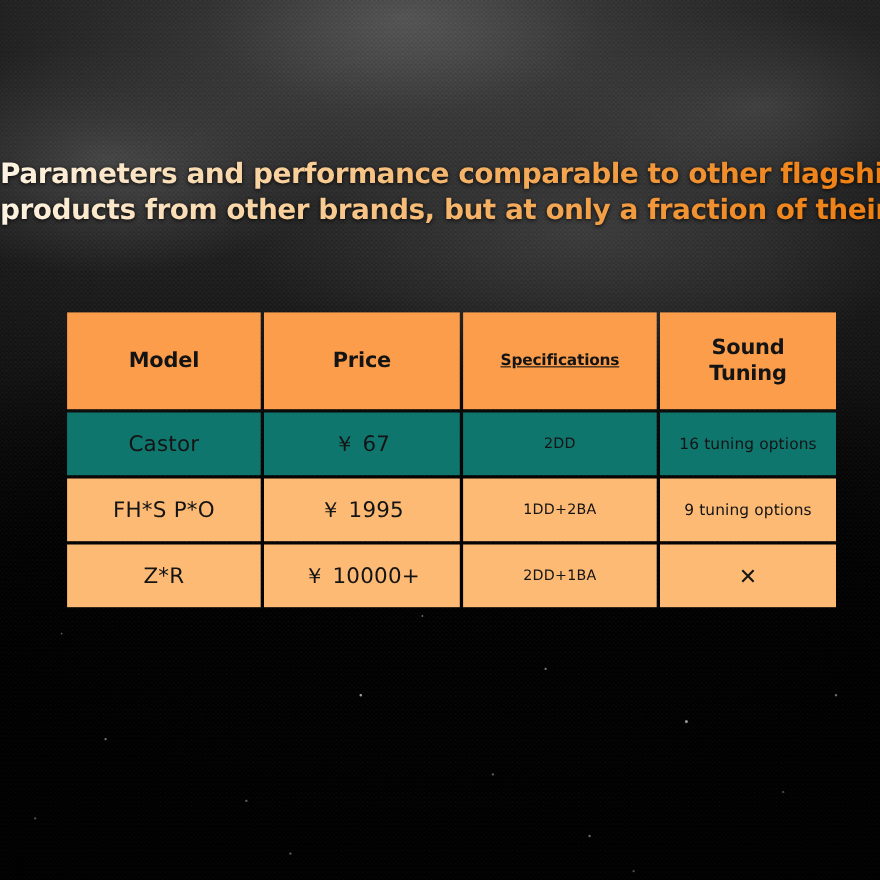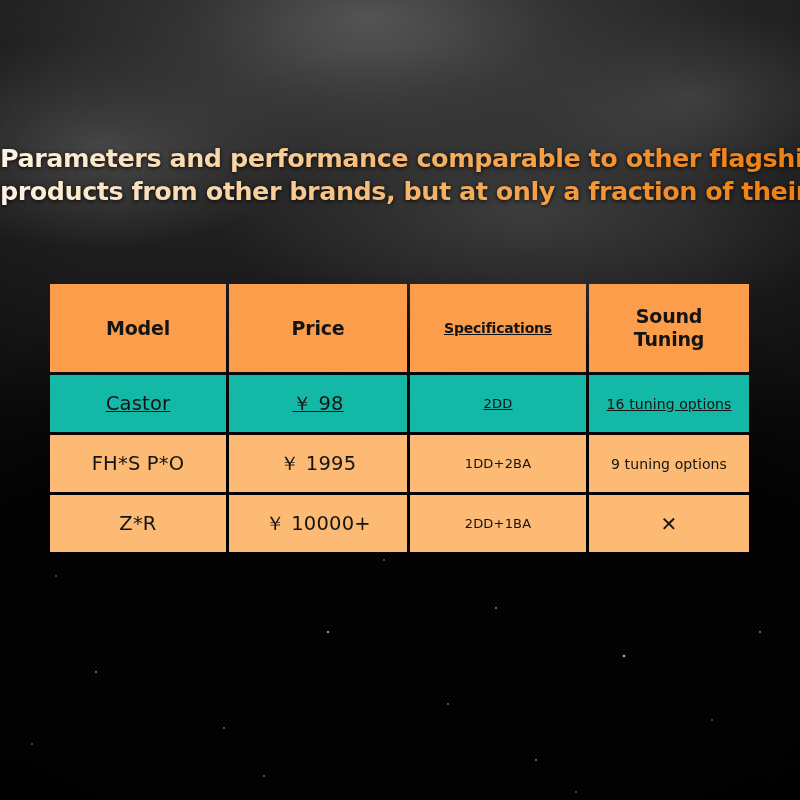--- a/index.html
+++ b/index.html
@@ -99,21 +99,21 @@
     -webkit-background-clip: text;
     background-clip: text;
     color: transparent;
     -webkit-text-fill-color: transparent;
     filter: drop-shadow(0 1px 2px rgba(0,0,0,.85));
   }
 
   
   #spec-table {
     position: absolute;
-    left: 47px;
+    left: 58px;
     top: 281px;
     width: 699px;
     z-index: 6;
     border-collapse: separate;
     border-spacing: 3px;
     table-layout: fixed;
     background: transparent;
   }
   #spec-table col.c-model { width: 176px; }
   #spec-table col.c-price { width: 178px; }
@@ -132,21 +132,21 @@
     height: 88px;
     background: #fb9d4b;
     font-weight: bold;
     font-size: 19px;
     line-height: 23px;
     letter-spacing: -0.2px;
   }
   thead th.th-specs { font-size: 14px; text-decoration: underline; }
 
   tbody tr td { height: 57px; }
-  tbody tr.row-highlight td { background: #14b8a6; text-decoration: underline; }
+  tbody tr.row-highlight td { background: #0f766e; }
   tbody tr.row-normal td { background: #fdba74; }
 
   td.cell-model, td.cell-price {
     font-size: 19.5px;
     font-weight: normal;
     letter-spacing: 0.2px;
   }
   td.cell-spec {
     font-size: 13px;
     letter-spacing: 0.2px;
@@ -190,21 +190,21 @@
         <th class="th-specs">Specifications</th>
         <th class="th-tune">
           <span>Sound</span><br>
           <span>Tuning</span>
         </th>
       </tr>
     </thead>
     <tbody>
       <tr class="row-highlight">
         <td class="cell-model">Castor</td>
-        <td class="cell-price">￥ 98</td>
+        <td class="cell-price">￥ 67</td>
         <td class="cell-spec">2DD</td>
         <td class="cell-tune">16 tuning options</td>
       </tr>
       <tr class="row-normal">
         <td class="cell-model">FH*S P*O</td>
         <td class="cell-price">￥ 1995</td>
         <td class="cell-spec">1DD+2BA</td>
         <td class="cell-tune">9 tuning options</td>
       </tr>
       <tr class="row-normal">

